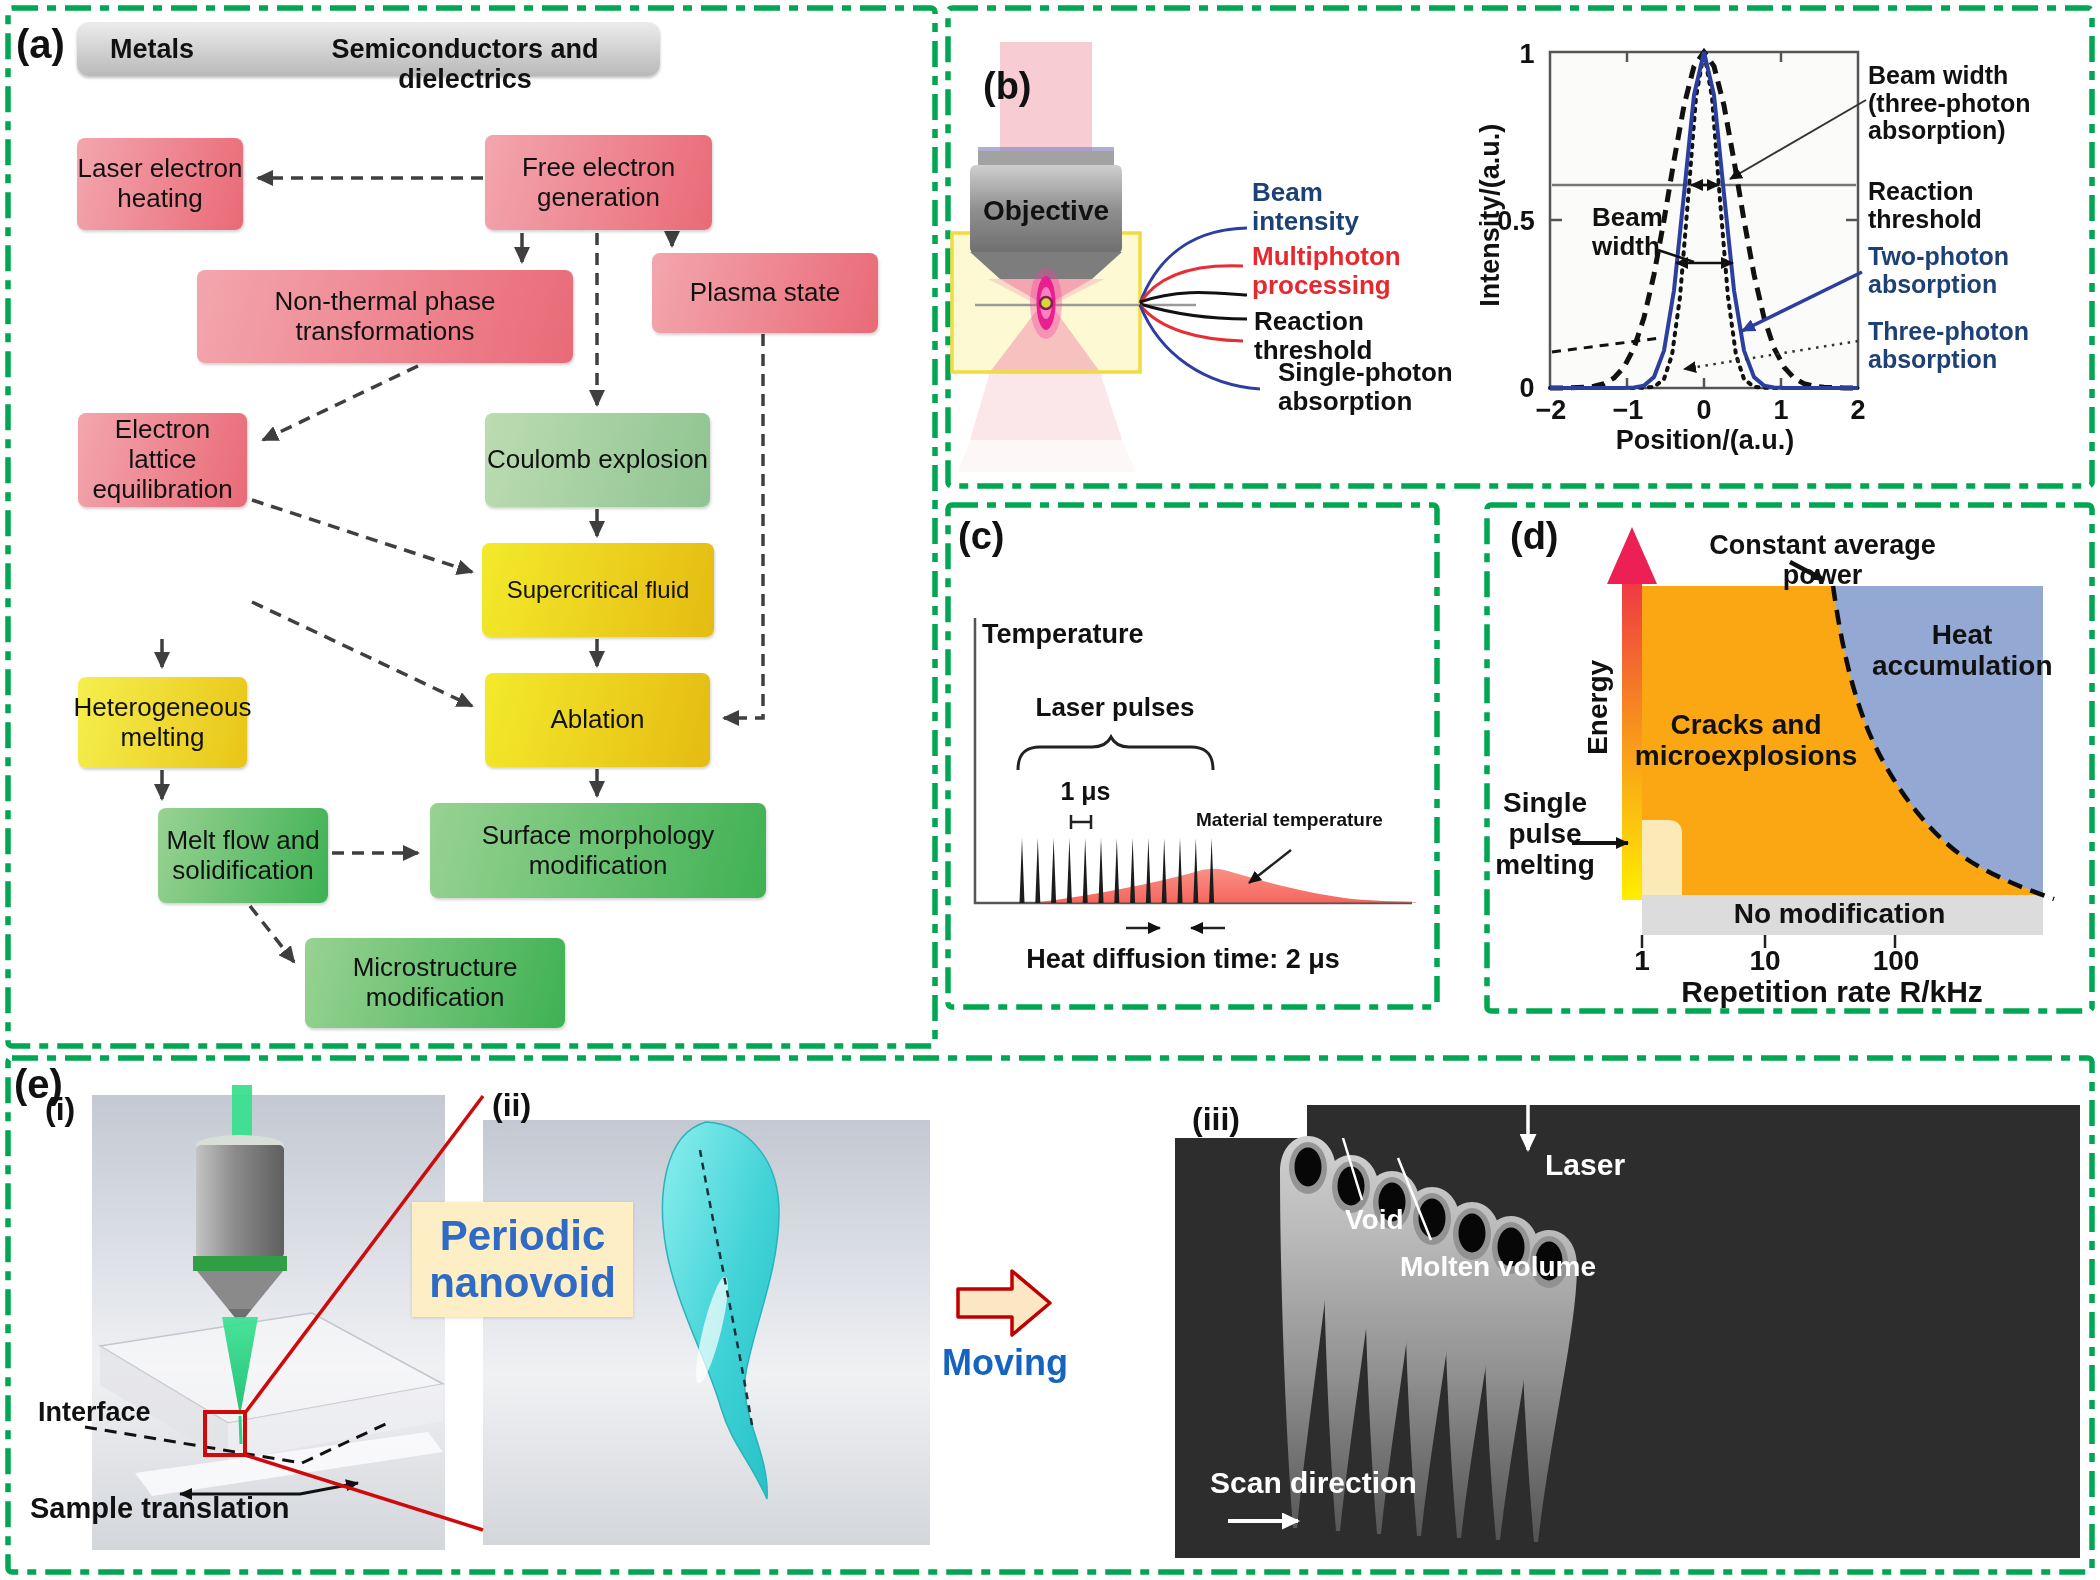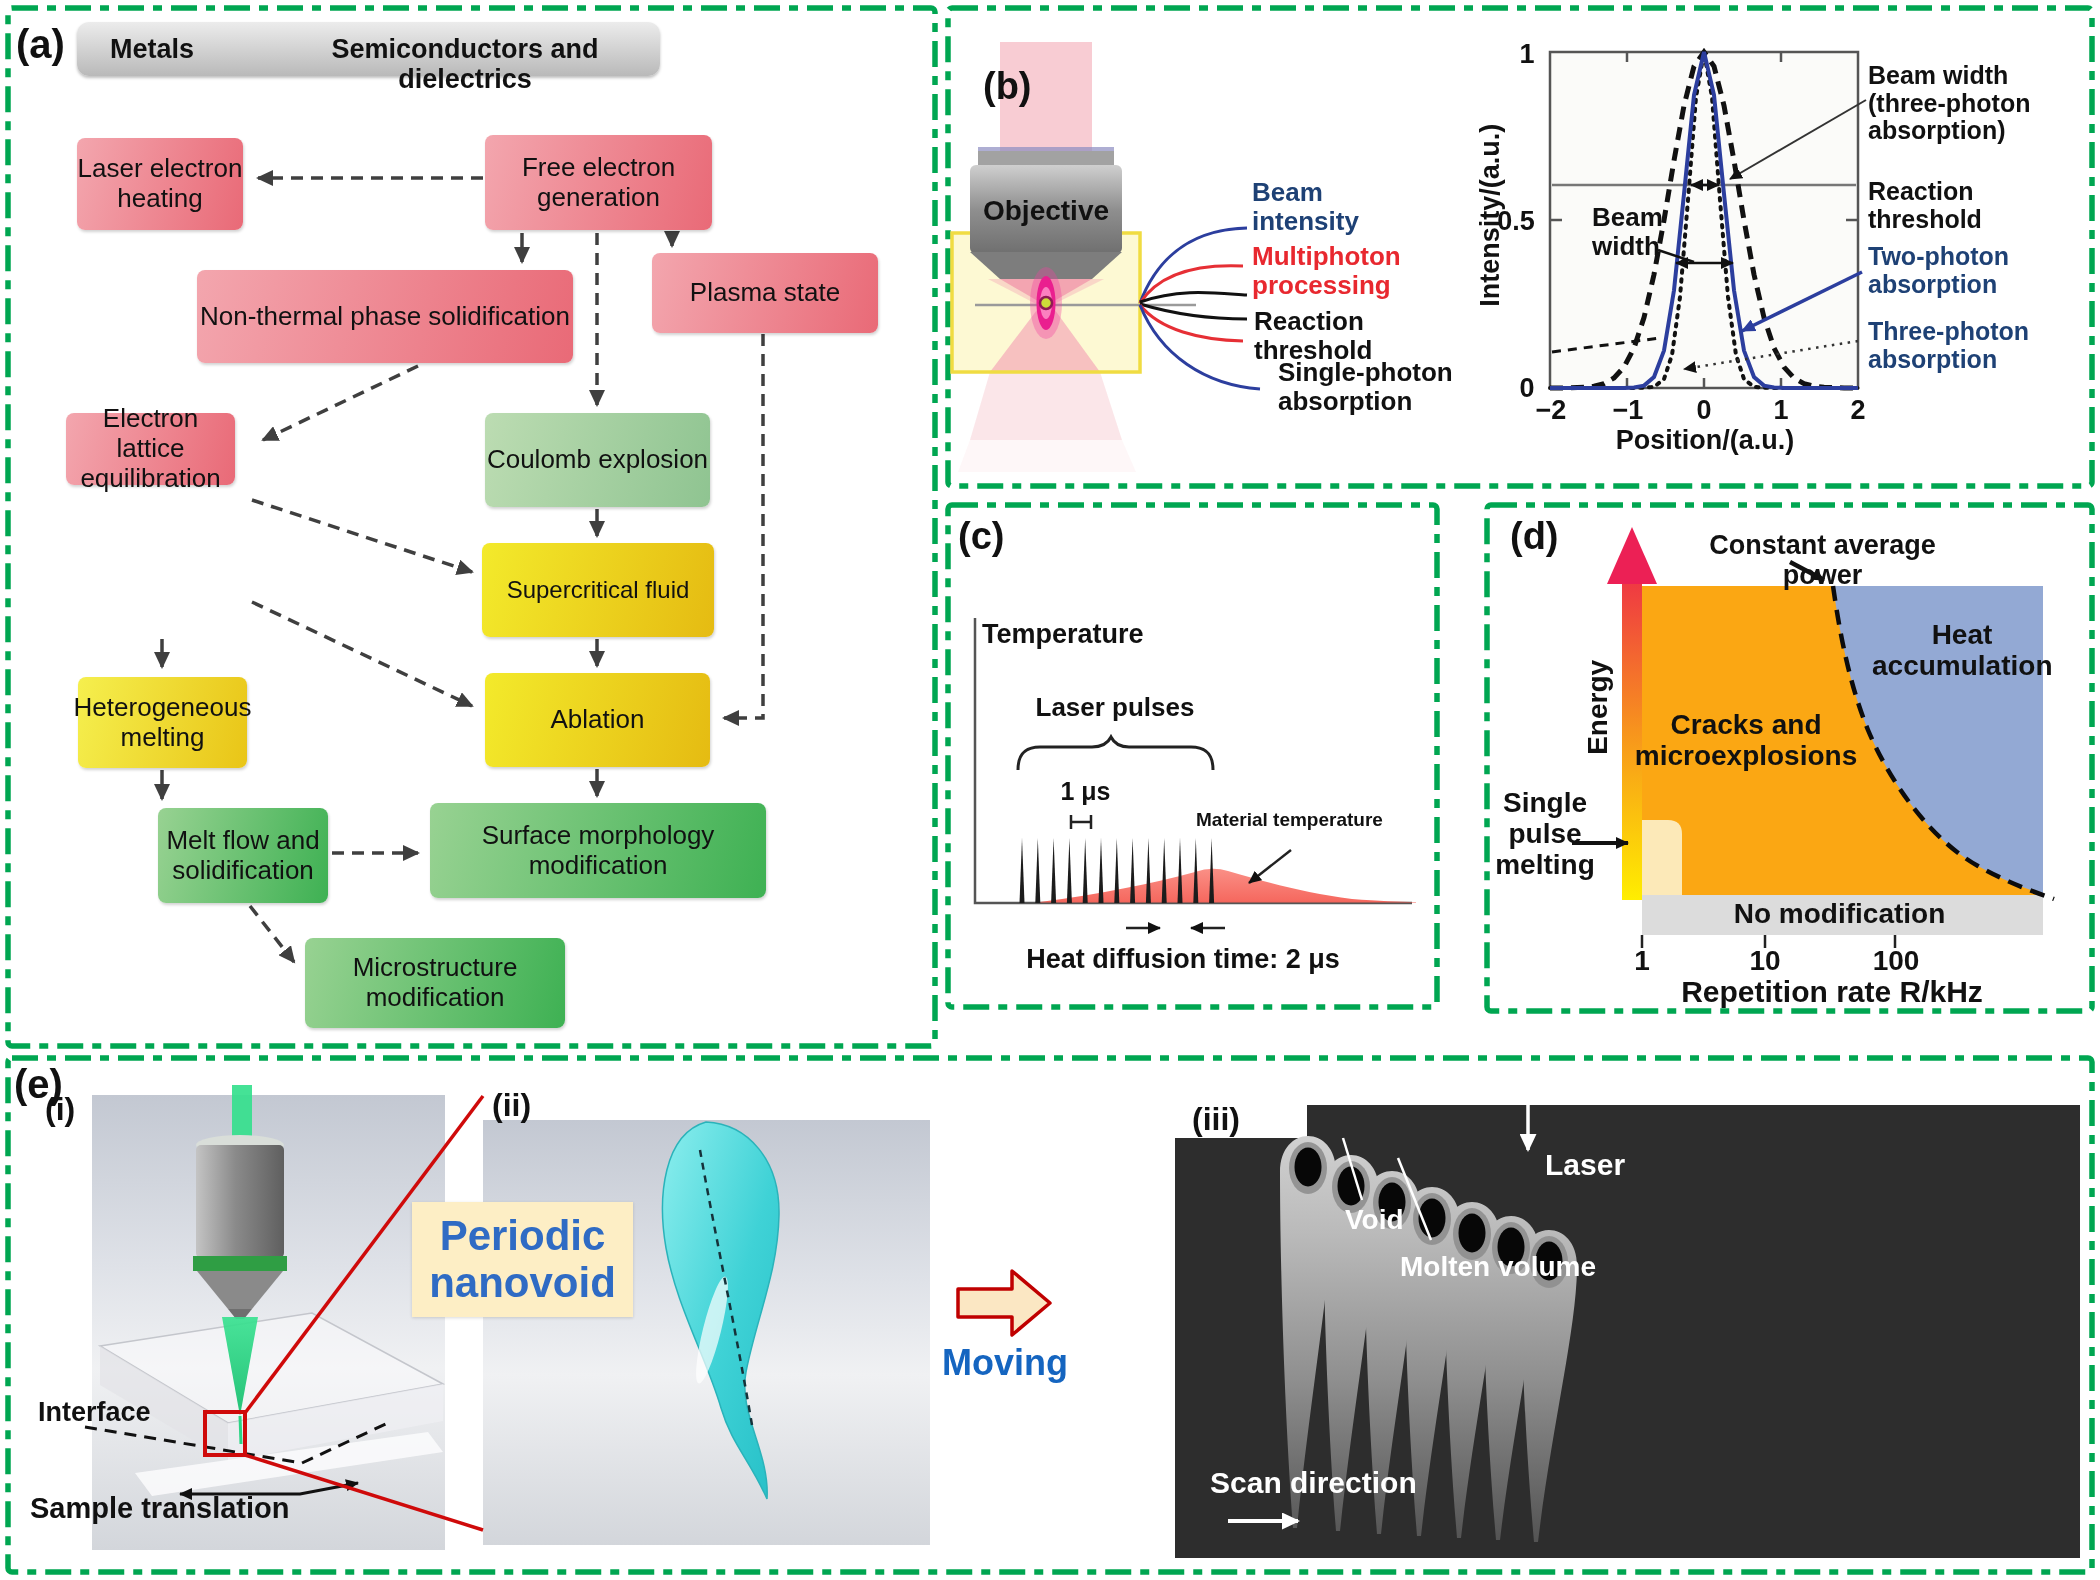--- a/index.html
+++ b/index.html
@@ -284,23 +284,23 @@
 <div class="t" style="left:45px;top:1092px;font-size:32px;">(i)</div>
 <div class="t" style="left:492px;top:1088px;font-size:32px;">(ii)</div>
 <div class="t" style="left:1192px;top:1102px;font-size:32px;">(iii)</div>
 
 <div class="hdr"></div>
 <div class="t" style="left:110px;top:35px;width:105px;font-size:27px;">Metals</div>
 <div class="t ctr" style="left:300px;top:35px;width:330px;font-size:27px;">Semiconductors and dielectrics</div>
 
 <div class="bx pk" style="left:77px;top:138px;width:166px;height:92px;">Laser electron heating</div>
 <div class="bx pk" style="left:485px;top:135px;width:227px;height:95px;">Free electron generation</div>
-<div class="bx pk" style="left:197px;top:270px;width:376px;height:93px;">Non-thermal phase solidification</div>
+<div class="bx pk" style="left:197px;top:270px;width:376px;height:93px;">Non-thermal phase transformations</div>
 <div class="bx pk" style="left:652px;top:253px;width:226px;height:80px;">Plasma state</div>
-<div class="bx pk" style="left:66px;top:413px;width:169px;height:72px;">Electron lattice equilibration</div>
+<div class="bx pk" style="left:78px;top:413px;width:169px;height:94px;">Electron lattice equilibration</div>
 <div class="bx gr" style="left:485px;top:413px;width:225px;height:94px;">Coulomb explosion</div>
 <div class="bx y2" style="left:482px;top:543px;width:232px;height:94px;font-size:24px;">Supercritical fluid</div>
 <div class="bx yl" style="left:78px;top:677px;width:169px;height:91px;">Heterogeneous melting</div>
 <div class="bx y2" style="left:485px;top:673px;width:225px;height:94px;">Ablation</div>
 <div class="bx g2" style="left:158px;top:808px;width:170px;height:95px;">Melt flow and solidification</div>
 <div class="bx g2" style="left:430px;top:803px;width:336px;height:95px;">Surface morphology modification</div>
 <div class="bx g2" style="left:305px;top:938px;width:260px;height:90px;">Microstructure modification</div>
 
 <div class="t ctr" style="left:975px;top:196px;width:142px;font-size:28px;">Objective</div>
 <div class="t nv" style="left:1252px;top:178px;font-size:26px;">Beam

